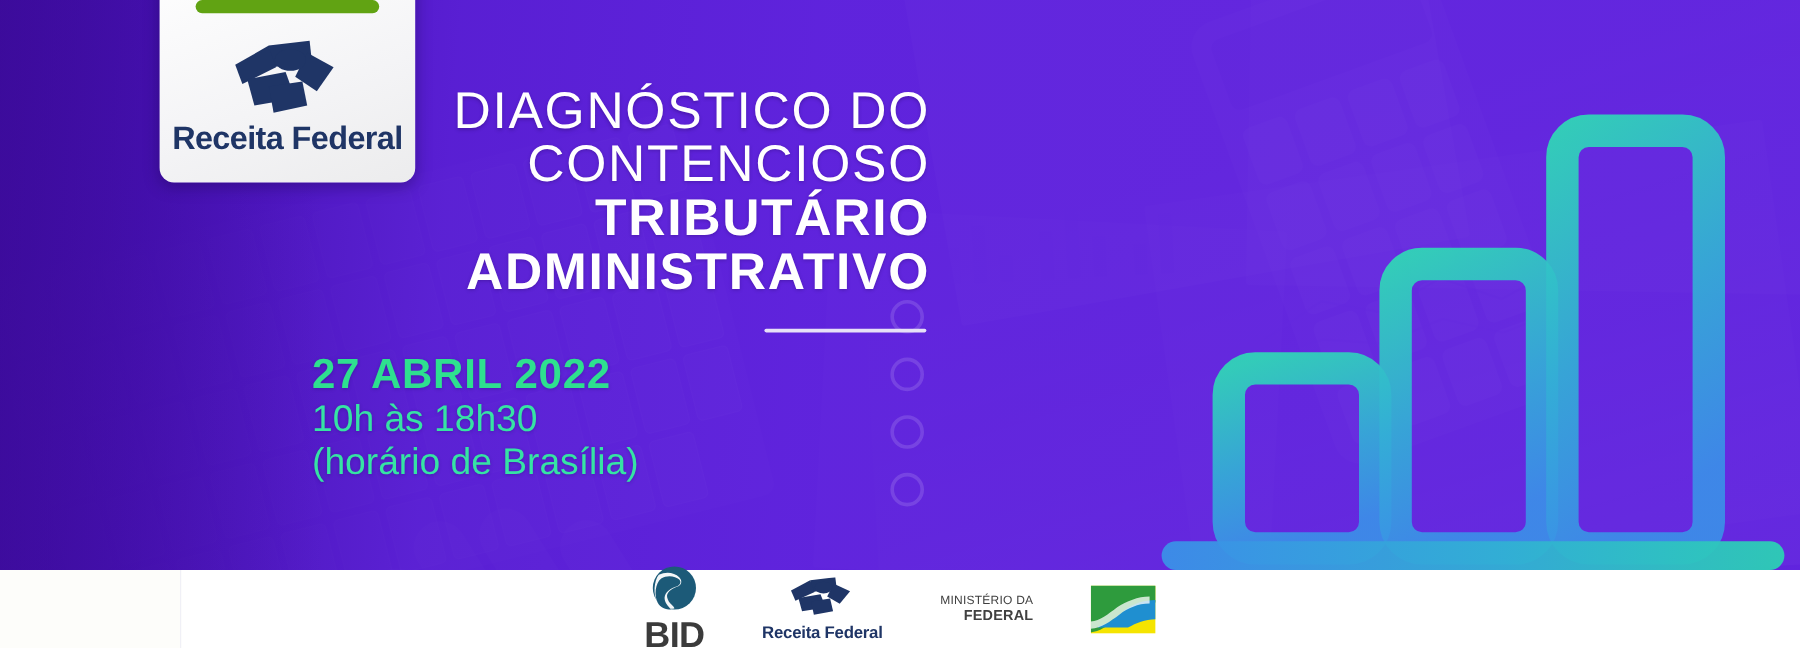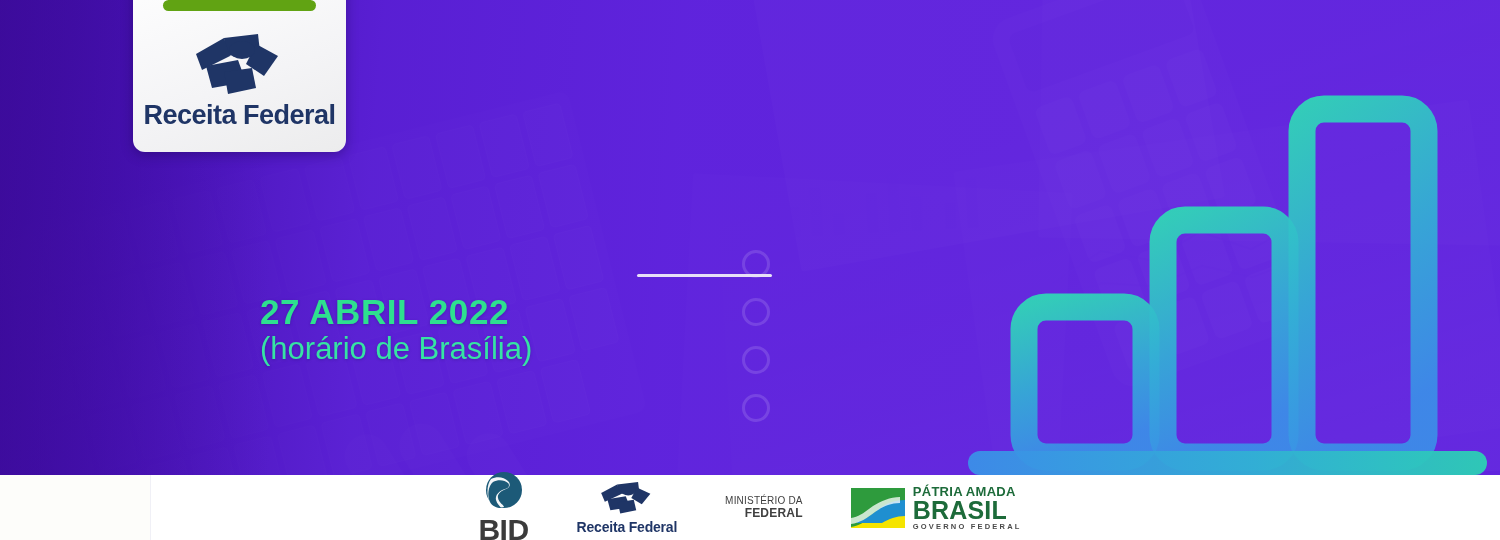--- a/index.html
+++ b/index.html
@@ -514,25 +514,32 @@
             <polygon points="62,12 84,24 70,44 52,32"></polygon>
             <polygon points="12,34 44,28 52,50 18,56"></polygon>
             <polygon points="30,40 58,36 62,56 34,62"></polygon>
             <ellipse cx="48" cy="18" rx="13" ry="9"></ellipse>
           </g>
         </svg>
         <div class="rf-name">Receita Federal</div>
       </div>
     </div>
 
+    <div class="headline">
+      <div class="h-light">DIAGNÓSTICO DO</div>
+      <div class="h-light">CONTENCIOSO</div>
+      <div class="h-bold">TRIBUTÁRIO</div>
+      <div class="h-bold">ADMINISTRATIVO</div>
+    </div>
 
     <div class="rule"></div>
 
     <div class="when">
       <div class="date">27 ABRIL 2022</div>
+      <div class="time">10h às 18h30</div>
       <div class="tz">(horário de Brasília)</div>
     </div>
 
   </div>
 
   <div class="footer">
     <div class="tint"></div>
 
     <div class="logos">
 
@@ -571,24 +578,19 @@
       </div>
 
       <div class="logo-item">
         <div class="brasil">
           <svg width="54" height="40" viewBox="0 0 54 40">
             <rect x="0" y="0" width="54" height="40" fill="#f5e400"></rect>
             <path d="M0 0h54v14c-14 0-24 6-33 14-7 6-14 10-21 11V0z" fill="#2e9b3d"></path>
             <path d="M6 34c9-2 15-8 23-14 7-5 15-8 25-8v16c-9 0-16 3-23 7H6z" fill="#1f8fd0"></path>
             <path d="M0 30c8-1 14-6 22-12 8-5 17-9 27-9v6c-10 0-18 4-25 9-8 6-15 11-24 12v-6z" fill="#ffffff" opacity=".75"></path>
           </svg>
-          <div class="brasil-text">
-            <div class="t1">PÁTRIA AMADA</div>
-            <div class="t2">BRASIL</div>
-            <div class="t3">GOVERNO FEDERAL</div>
-          </div>
         </div>
       </div>
 
     </div>
   </div>
 
 </div>
 
 </body></html>

